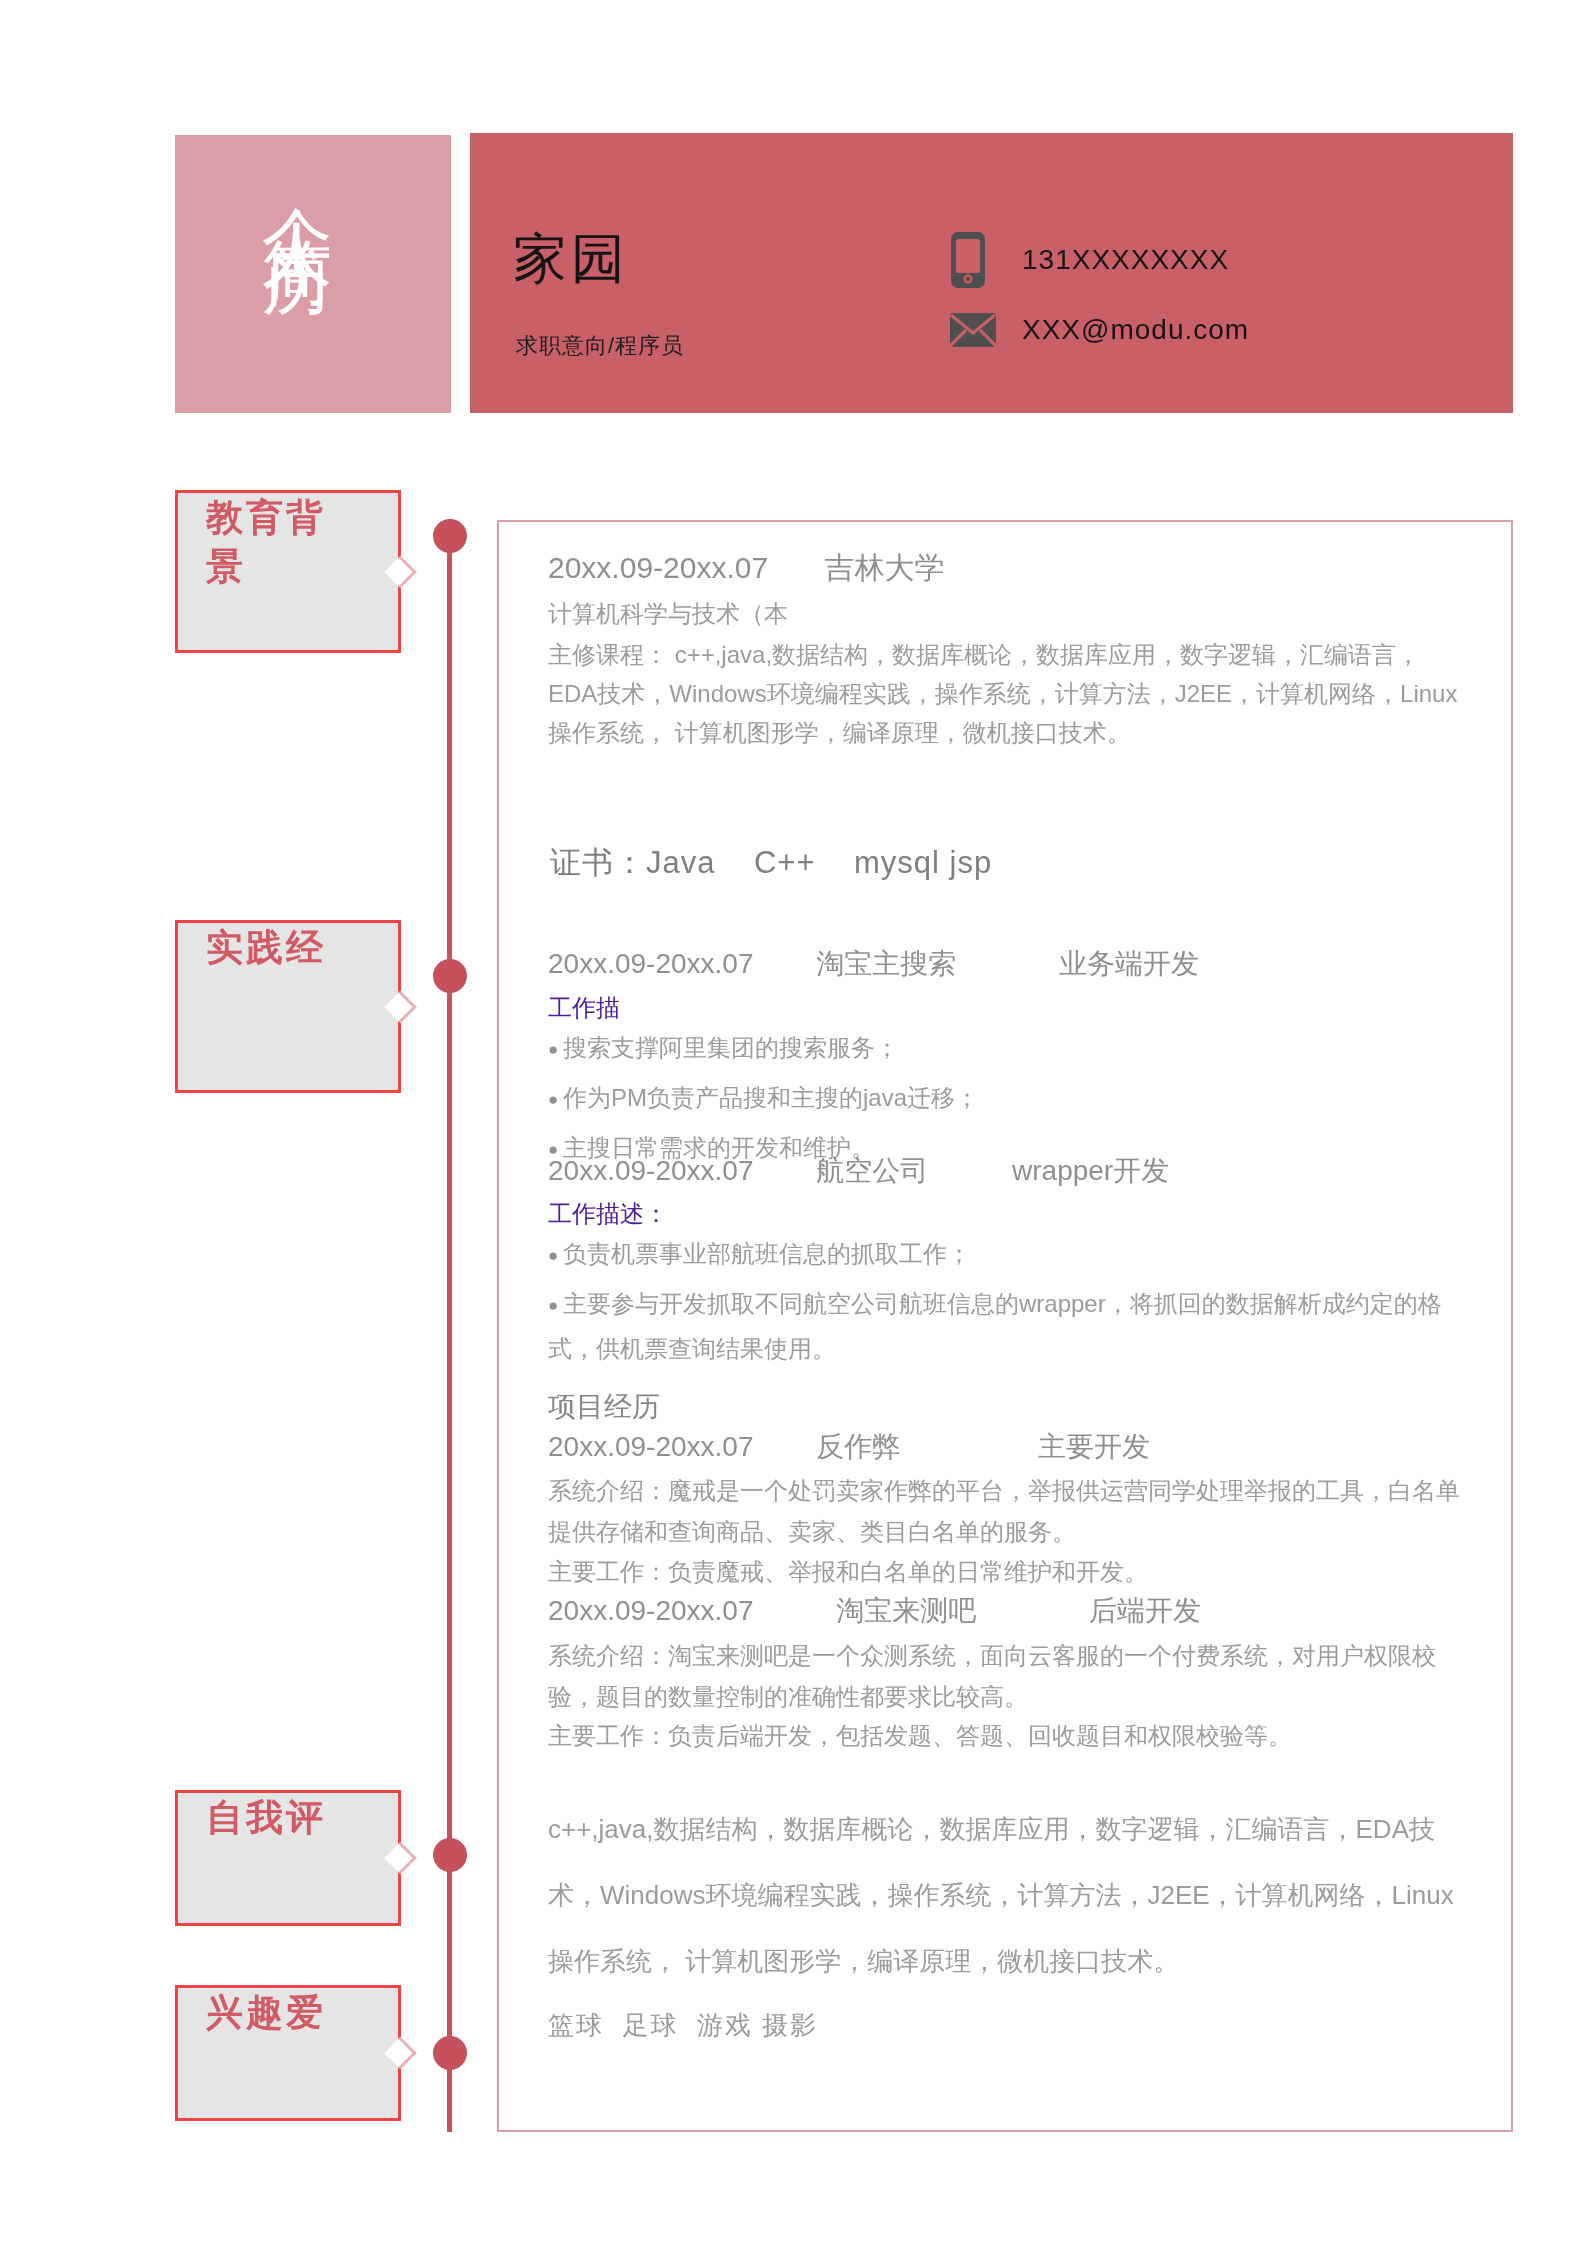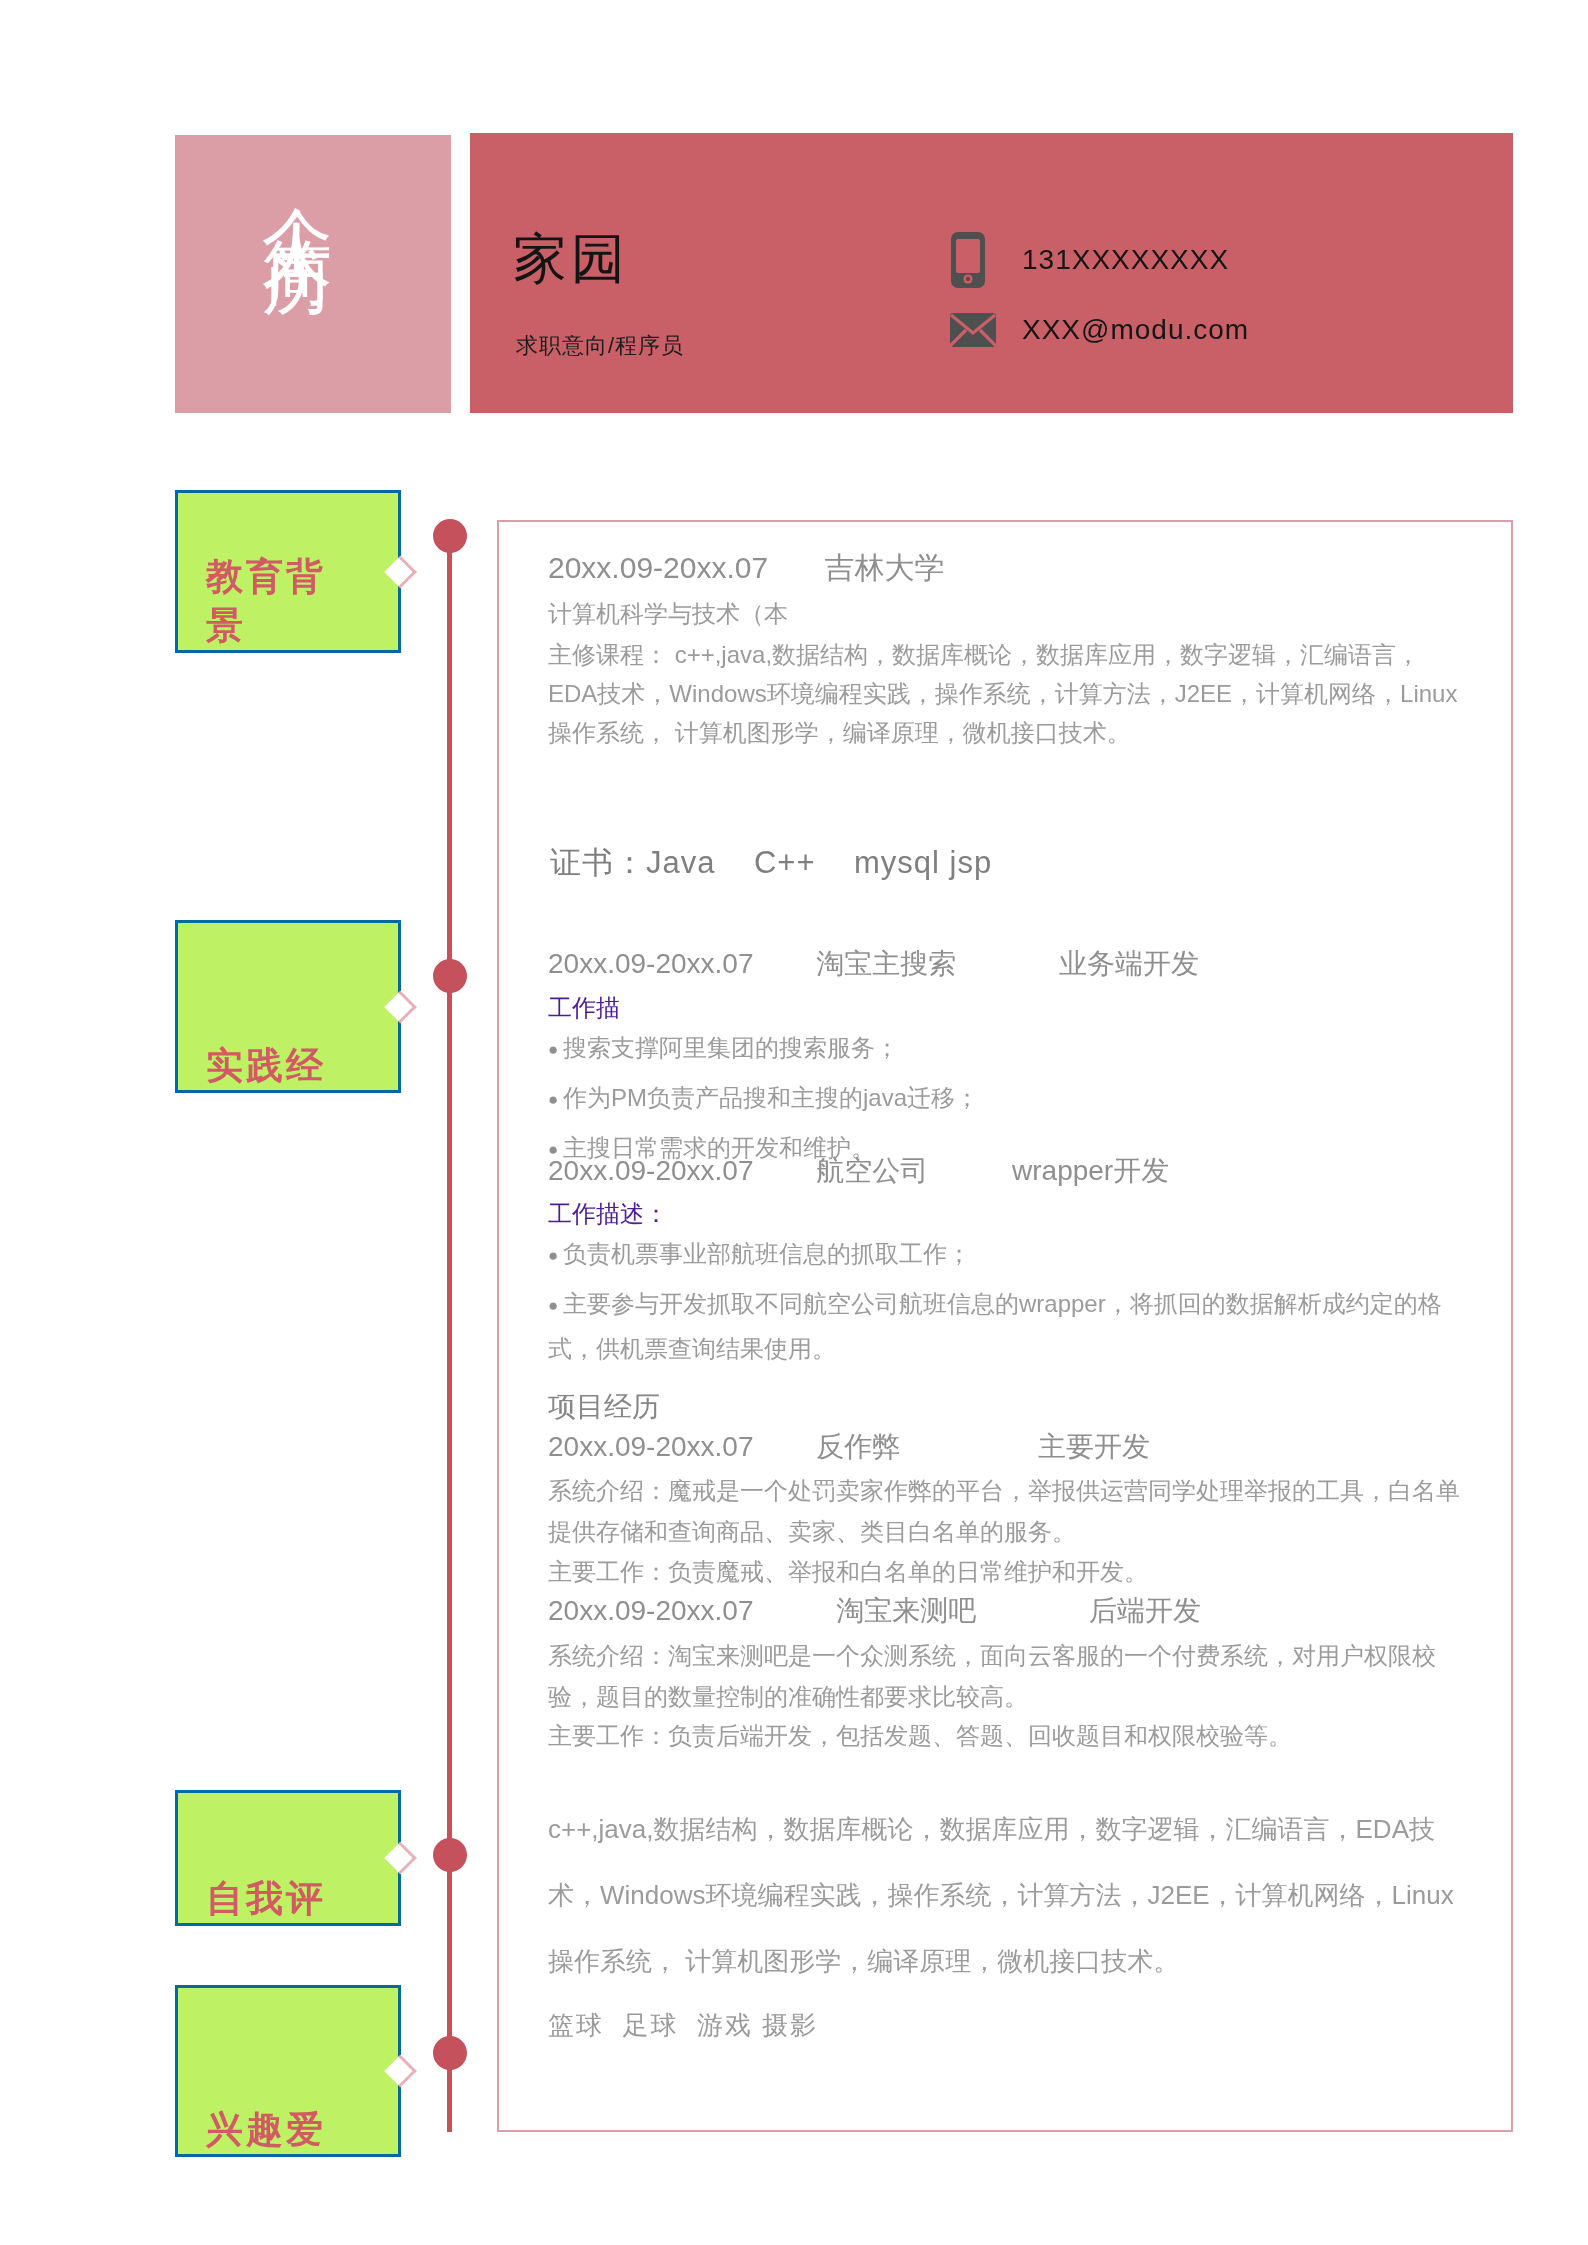--- a/index.html
+++ b/index.html
@@ -22,22 +22,22 @@
   .contact-row { position:absolute; left:480px; display:flex; align-items:center; }
   .contact-row .c-icon { width:72px; display:flex; justify-content:flex-start; }
   .contact-text { font-size:28px; color:#161616; letter-spacing:1px; white-space:pre; }
 
   
   .tl-line { left:447px; top:536px; width:5px; height:1596px; background:#c4515c; }
   .tl-dot  { width:34px; height:34px; border-radius:50%; background:#c4515c; left:433px; }
 
   
   .bubble {
-    left:175px; width:226px; background:#bef264;
-    border:3px solid #0369a1; display:flex; align-items:flex-end;
+    left:175px; width:226px; background:#e5e5e5;
+    border:3px solid #ef4444; display:flex; align-items:flex-start;
   }
   .bubble .label {
     margin-left:28px; font-size:37px; line-height:49px; font-weight:700;
     color:#d15a64; letter-spacing:3px;
   }
   .bubble .label.wrap2 { width:132px; }
   .notch {
     position:absolute; right:-14px; top:50%; width:23px; height:23px; background:#ffffff;
     border-top:3px solid #eab0b8; border-right:3px solid #eab0b8;
     transform:translateY(-50%) rotate(45deg);
@@ -110,21 +110,21 @@
     <span class="notch"></span>
   </div>
   <div class="abs bubble" style="top:1790px; height:136px;">
     <span class="label">自我评</span>
     <span class="notch"></span>
   </div>
   <div class="abs bubble" style="top:920px; height:173px;">
     <span class="label">实践经</span>
     <span class="notch"></span>
   </div>
-  <div class="abs bubble" style="top:1985px; height:172px;">
+  <div class="abs bubble" style="top:1985px; height:136px;">
     <span class="label">兴趣爱</span>
     <span class="notch"></span>
   </div>
 
   <div class="abs panel"></div>
 
   <div class="abs row" style="left:548px; top:548px; font-size:30px;">
     <span class="row-date txt">20xx.09-20xx.07</span>
     <span class="row-title txt" style="margin-left:48px;">吉林大学</span>
   </div>

